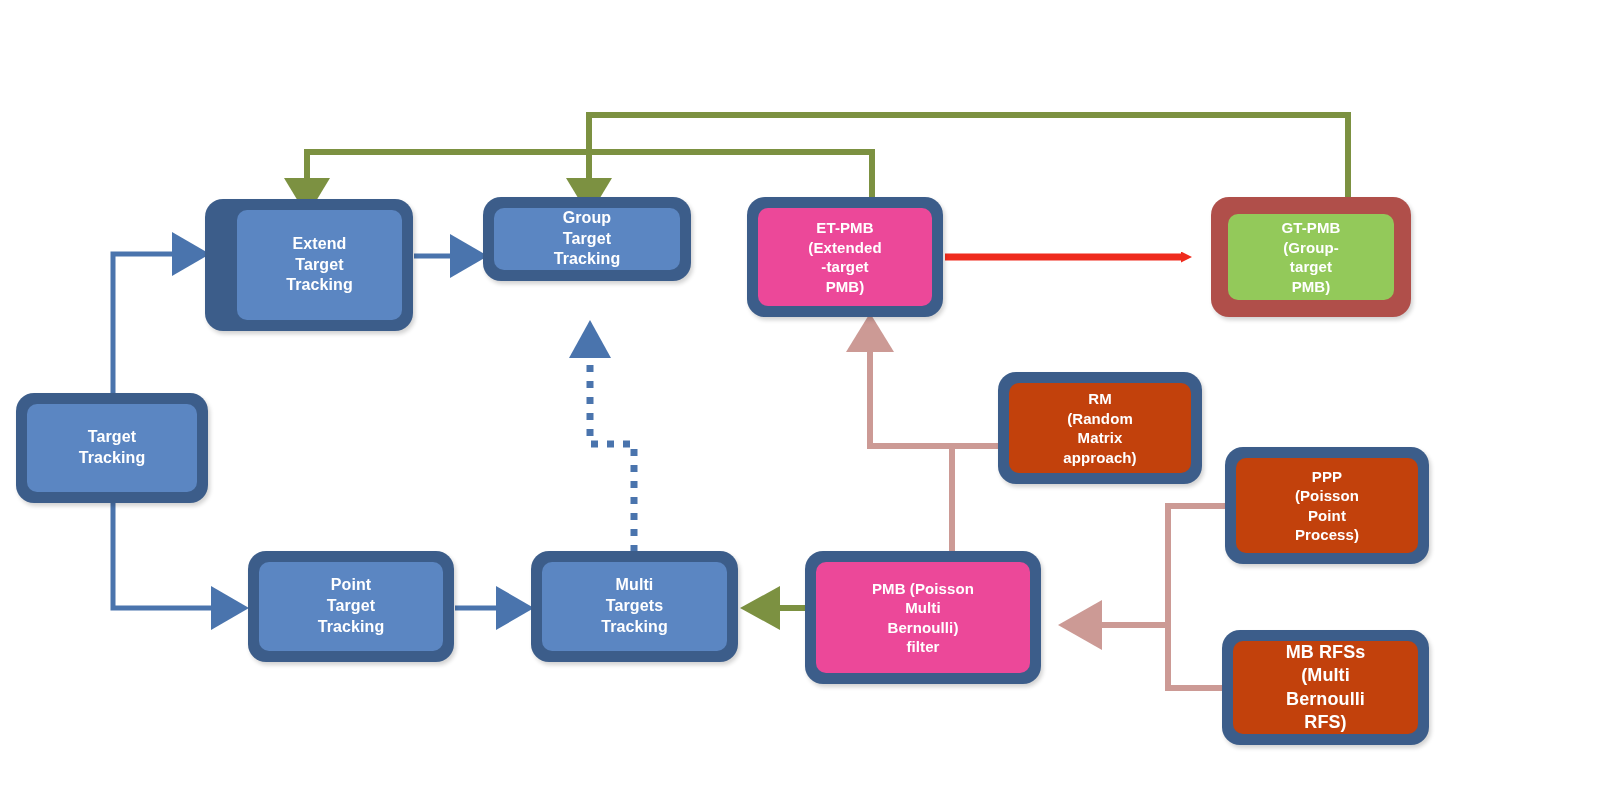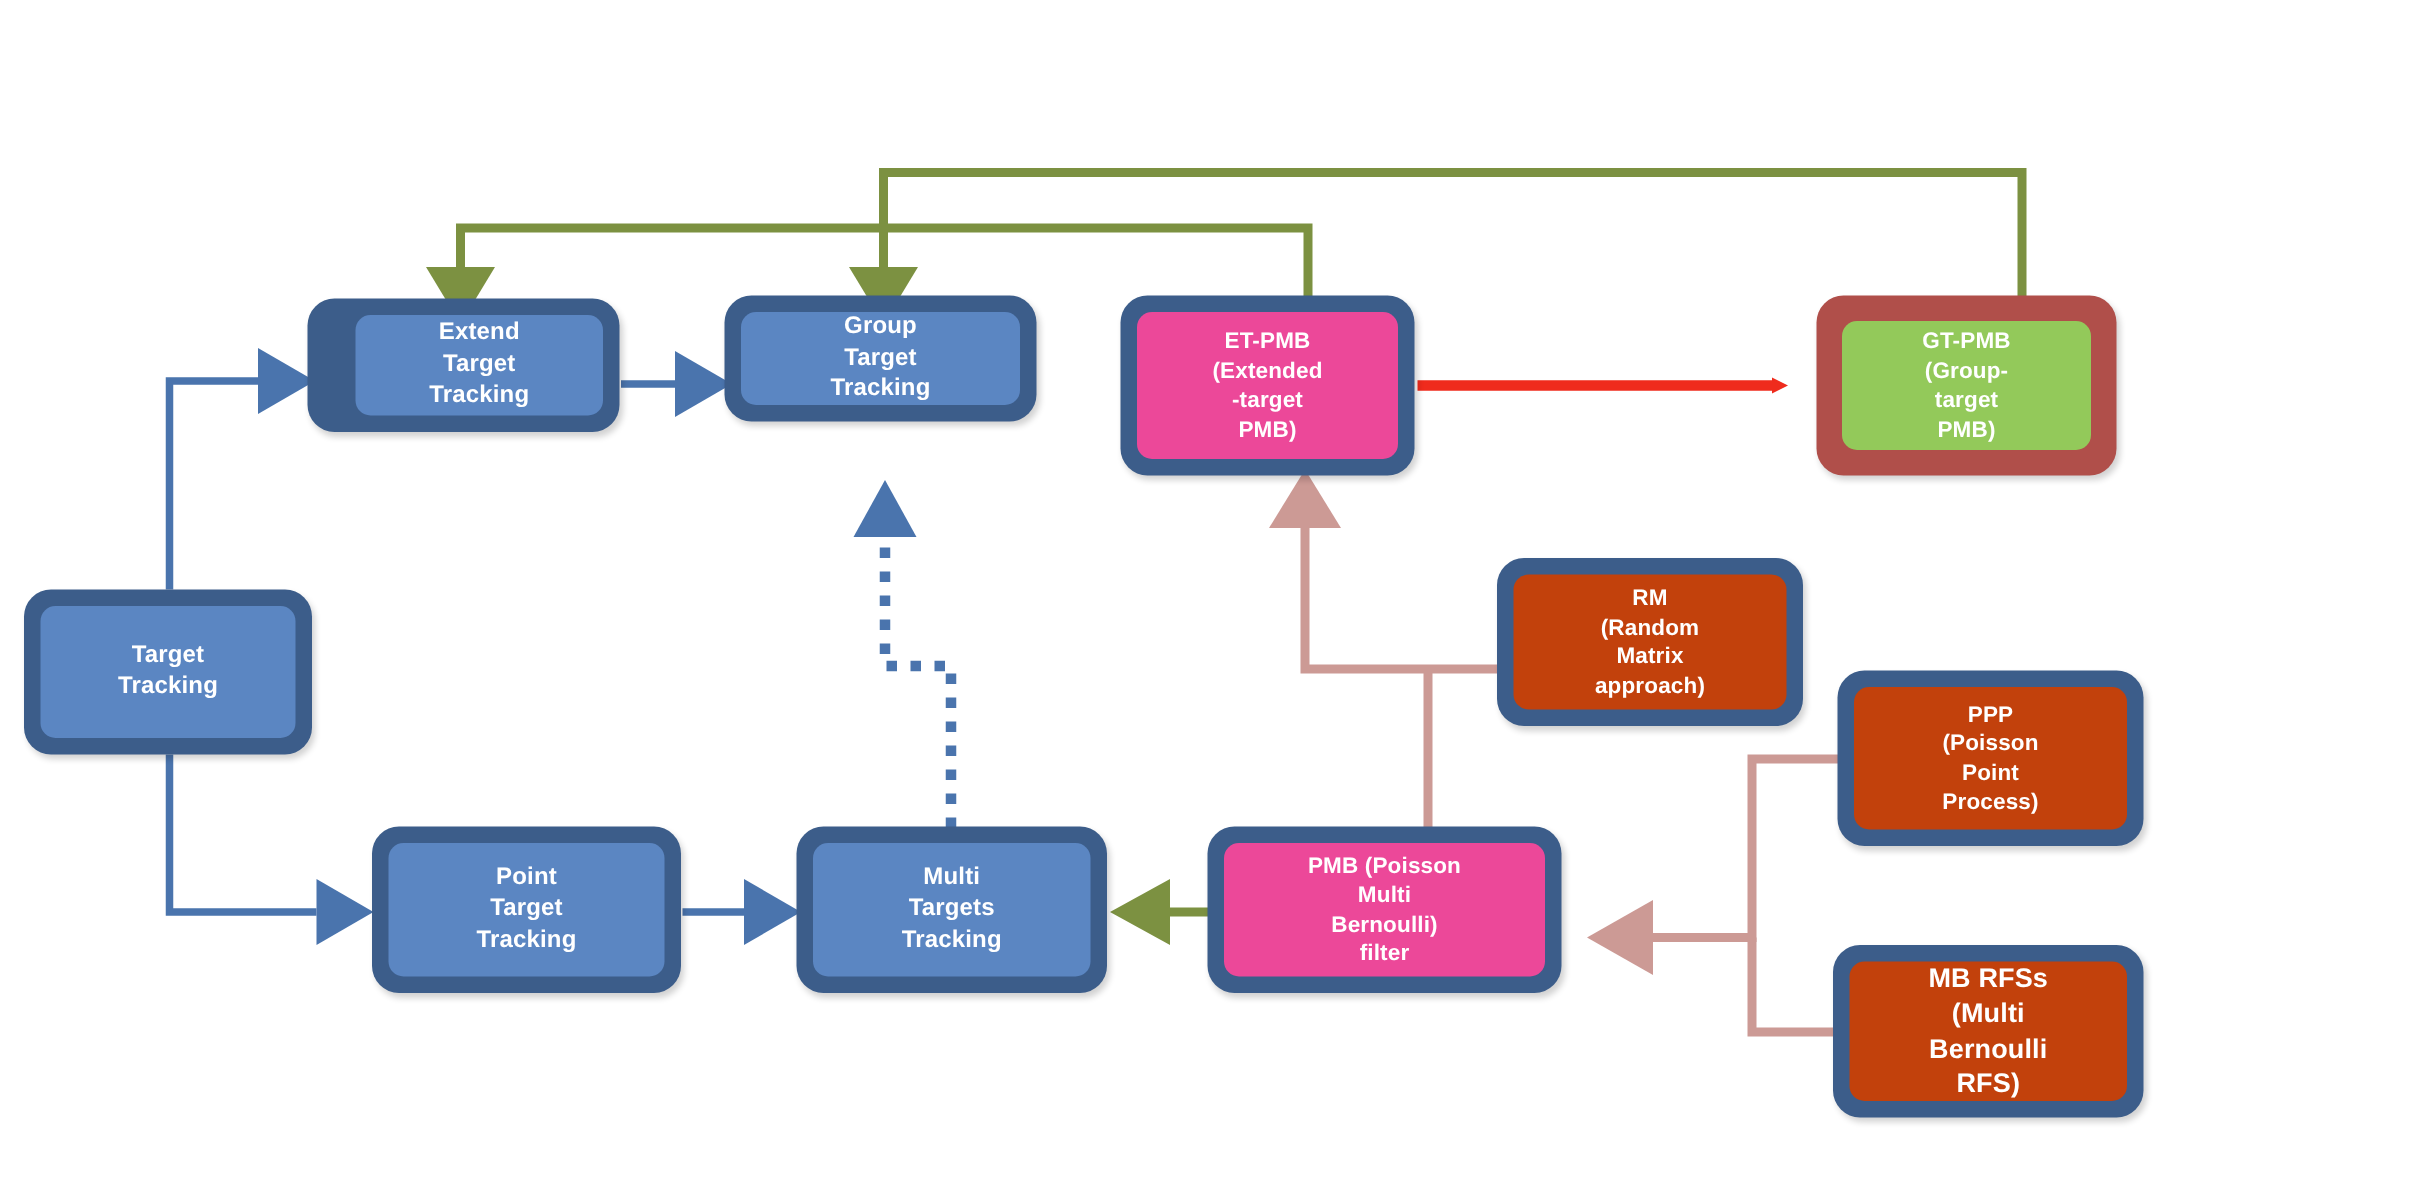--- a/index.html
+++ b/index.html
@@ -101,21 +101,21 @@
       <path d="M1224,688 L1168,688 L1168,625" fill="none" stroke="#cc9a95" stroke-width="6"></path>
     </g>
   </svg>
 
   <div id="nodes-layer">
       <div class="node blue-node" style="left: 16px; top: 393px; width: 192px; height: 110px;">
         <div class="inner">
           <div class="lbl" style="font-size: 16px;">Target<br>Tracking</div>
         </div>
       </div>
-      <div class="node blue-node" style="left: 205px; top: 199px; width: 208px; height: 89px; padding-left: 32px;">
+      <div class="node blue-node" style="left: 205px; top: 199px; width: 208px; height: 132px; padding-left: 32px;">
         <div class="inner">
           <div class="lbl" style="font-size: 16px;">Extend<br>Target<br>Tracking</div>
         </div>
       </div>
       <div class="node blue-node" style="left: 483px; top: 197px; width: 208px; height: 84px;">
         <div class="inner">
           <div class="lbl" style="font-size: 16px;">Group<br>Target<br>Tracking</div>
         </div>
       </div>
       <div class="node green-node" style="left: 747px; top: 197px; width: 196px; height: 120px;">
@@ -136,21 +136,21 @@
       <div class="node pink-node" style="left: 1225px; top: 447px; width: 204px; height: 117px; text-align: center;">
         <div class="inner">
           <div class="lbl" style="font-size: 15px;">PPP<br>(Poisson<br>Point<br>Process)</div>
         </div>
       </div>
       <div class="node pink-node" style="left: 1222px; top: 630px; width: 207px; height: 115px;">
         <div class="inner">
           <div class="lbl" style="font-size: 18px;">MB RFSs<br>(Multi<br>Bernoulli<br>RFS)</div>
         </div>
       </div>
-      <div class="node green-node" style="left: 805px; top: 551px; width: 236px; height: 111px;">
+      <div class="node green-node" style="left: 805px; top: 551px; width: 236px; height: 133px;">
         <div class="inner">
           <div class="lbl" style="font-size: 15px;">PMB (Poisson<br>Multi<br>Bernoulli)<br>filter</div>
         </div>
       </div>
       <div class="node blue-node" style="left: 248px; top: 551px; width: 206px; height: 111px;">
         <div class="inner">
           <div class="lbl" style="font-size: 16px;">Point<br>Target<br>Tracking</div>
         </div>
       </div>
       <div class="node blue-node" style="left: 531px; top: 551px; width: 207px; height: 111px;">

